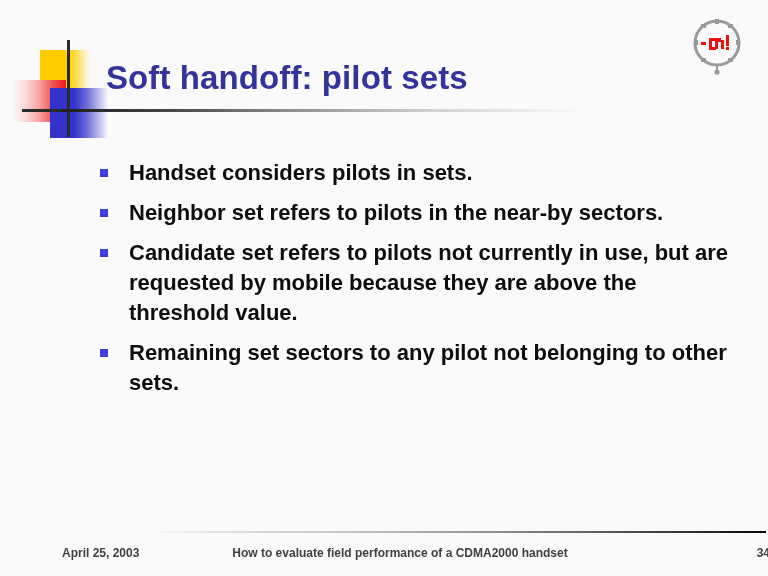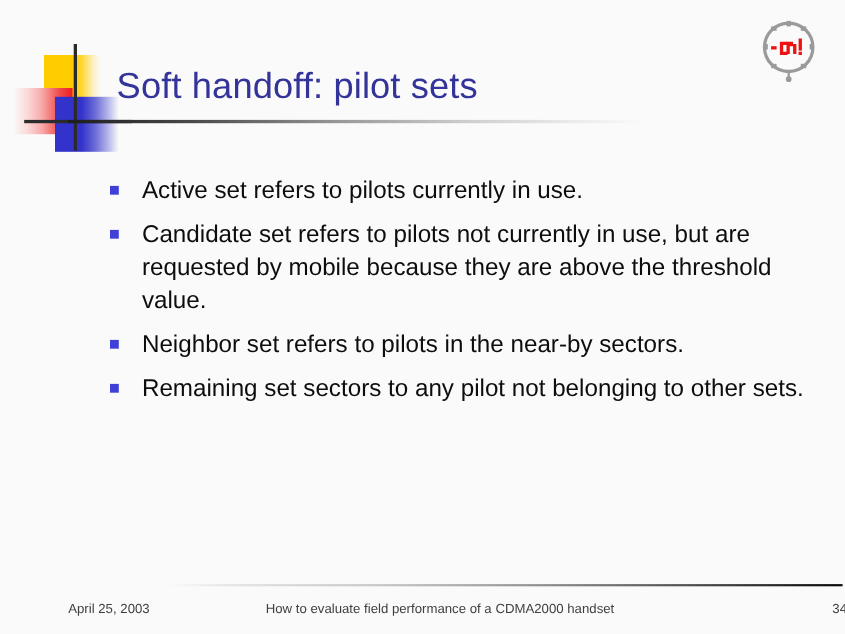--- a/index.html
+++ b/index.html
@@ -11,20 +11,21 @@
     height: 576px;
     background: #fafafa;
     font-family: "Liberation Sans", sans-serif;
     overflow: hidden;
   }
   .slide {
     position: relative;
     width: 768px;
     height: 446px;
     background: #fafafa;
+    font-weight: bold;
   }
 
   
   .deco {
     position: absolute;
     left: 0px;
     top: 30px;
     width: 130px;
     height: 120px;
   }
@@ -196,29 +197,29 @@
       <rect x="38" y="31" width="3" height="3" fill="#ee1111"></rect>
     </svg>
   </div>
 
   <div class="title">Soft handoff: pilot sets</div>
   <div class="title-rule"></div>
 
   <div class="body">
     <div class="bullet-row">
       <span class="bullet-mark"></span>
-      <span class="bullet-text">Active set refers to pilots currently in use.</span>
+      <span class="bullet-text">Handset considers pilots in sets.</span>
+    </div>
+    <div class="bullet-row">
+      <span class="bullet-mark"></span>
+      <span class="bullet-text">Neighbor set refers to pilots in the near-by sectors.</span>
     </div>
     <div class="bullet-row">
       <span class="bullet-mark"></span>
       <span class="bullet-text">Candidate set refers to pilots not currently in use, but are requested by mobile because they are above the threshold value.</span>
-    </div>
-    <div class="bullet-row">
-      <span class="bullet-mark"></span>
-      <span class="bullet-text">Neighbor set refers to pilots in the near-by sectors.</span>
     </div>
     <div class="bullet-row">
       <span class="bullet-mark"></span>
       <span class="bullet-text">Remaining set sectors to any pilot not belonging to other sets.</span>
     </div>
   </div>
 
   <div class="footer-rule"></div>
   <div class="footer">
     <span class="footer-date">April 25, 2003</span>

